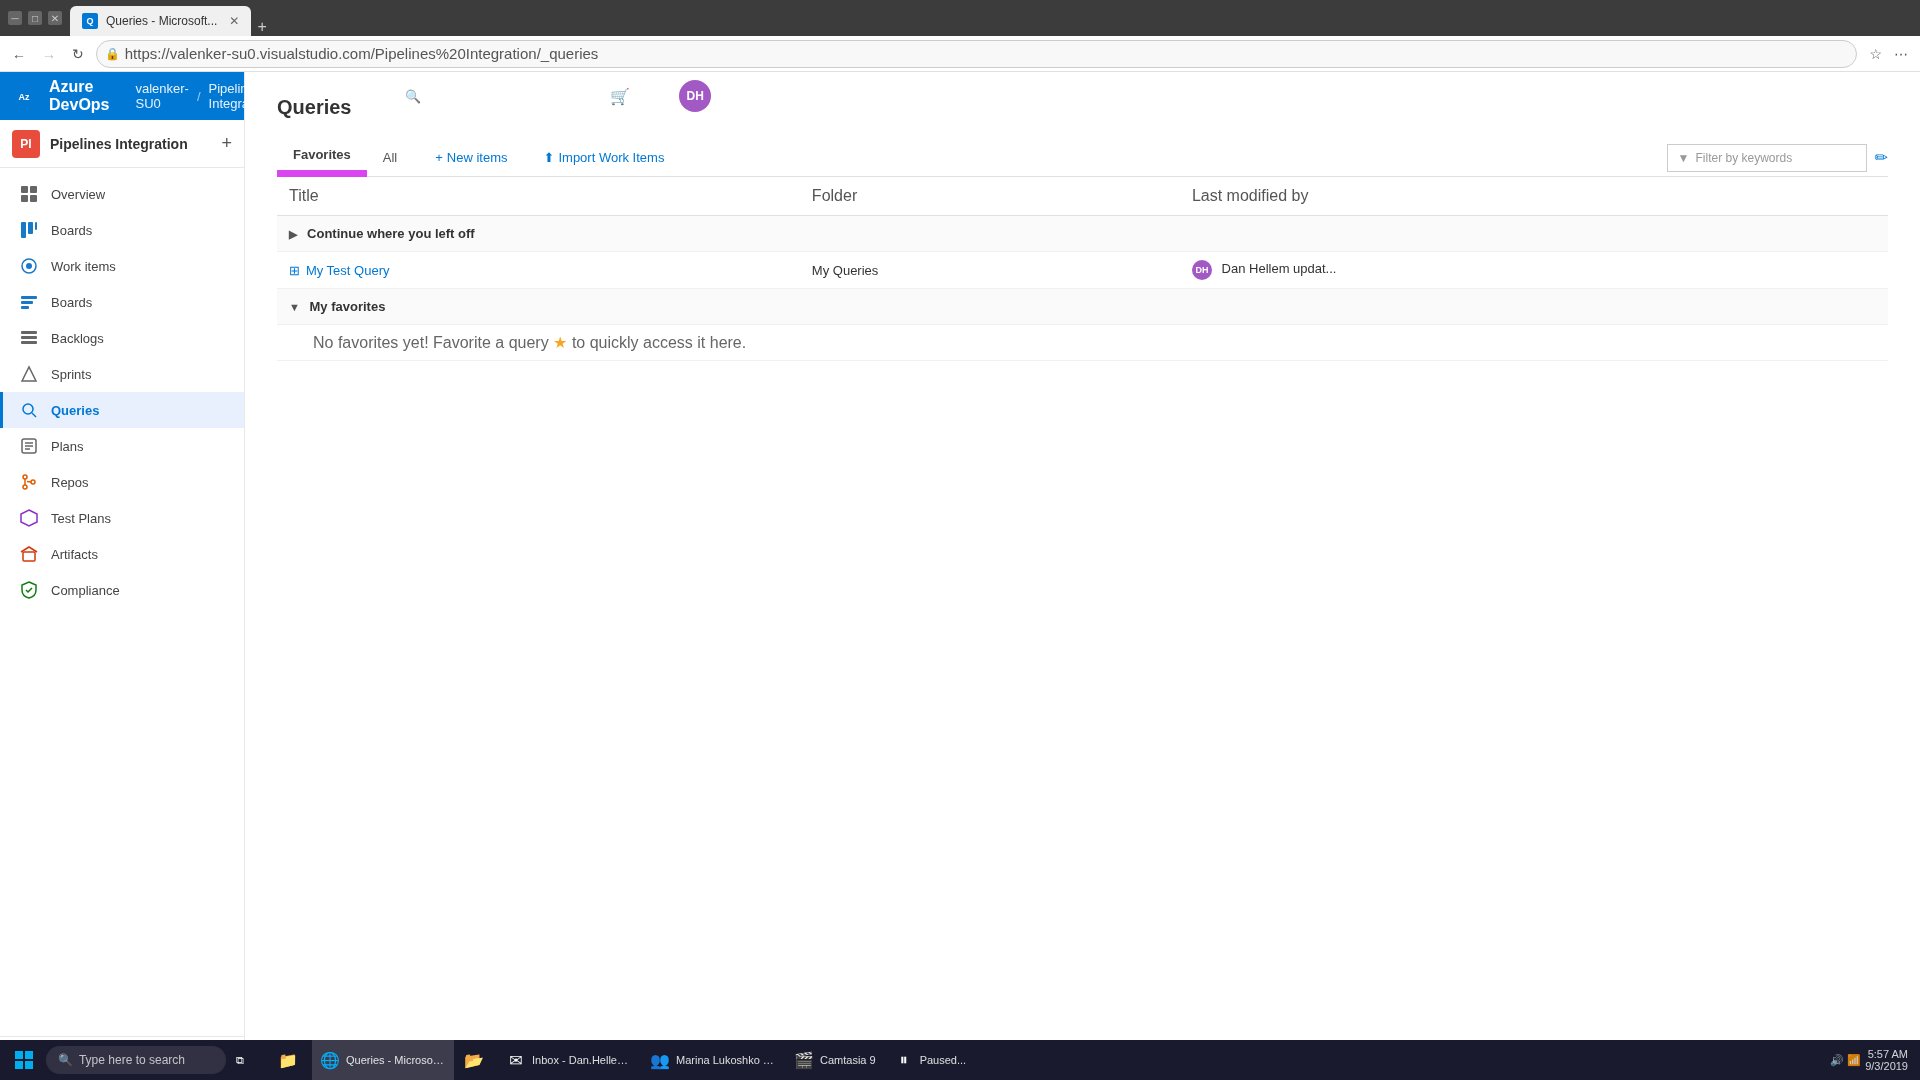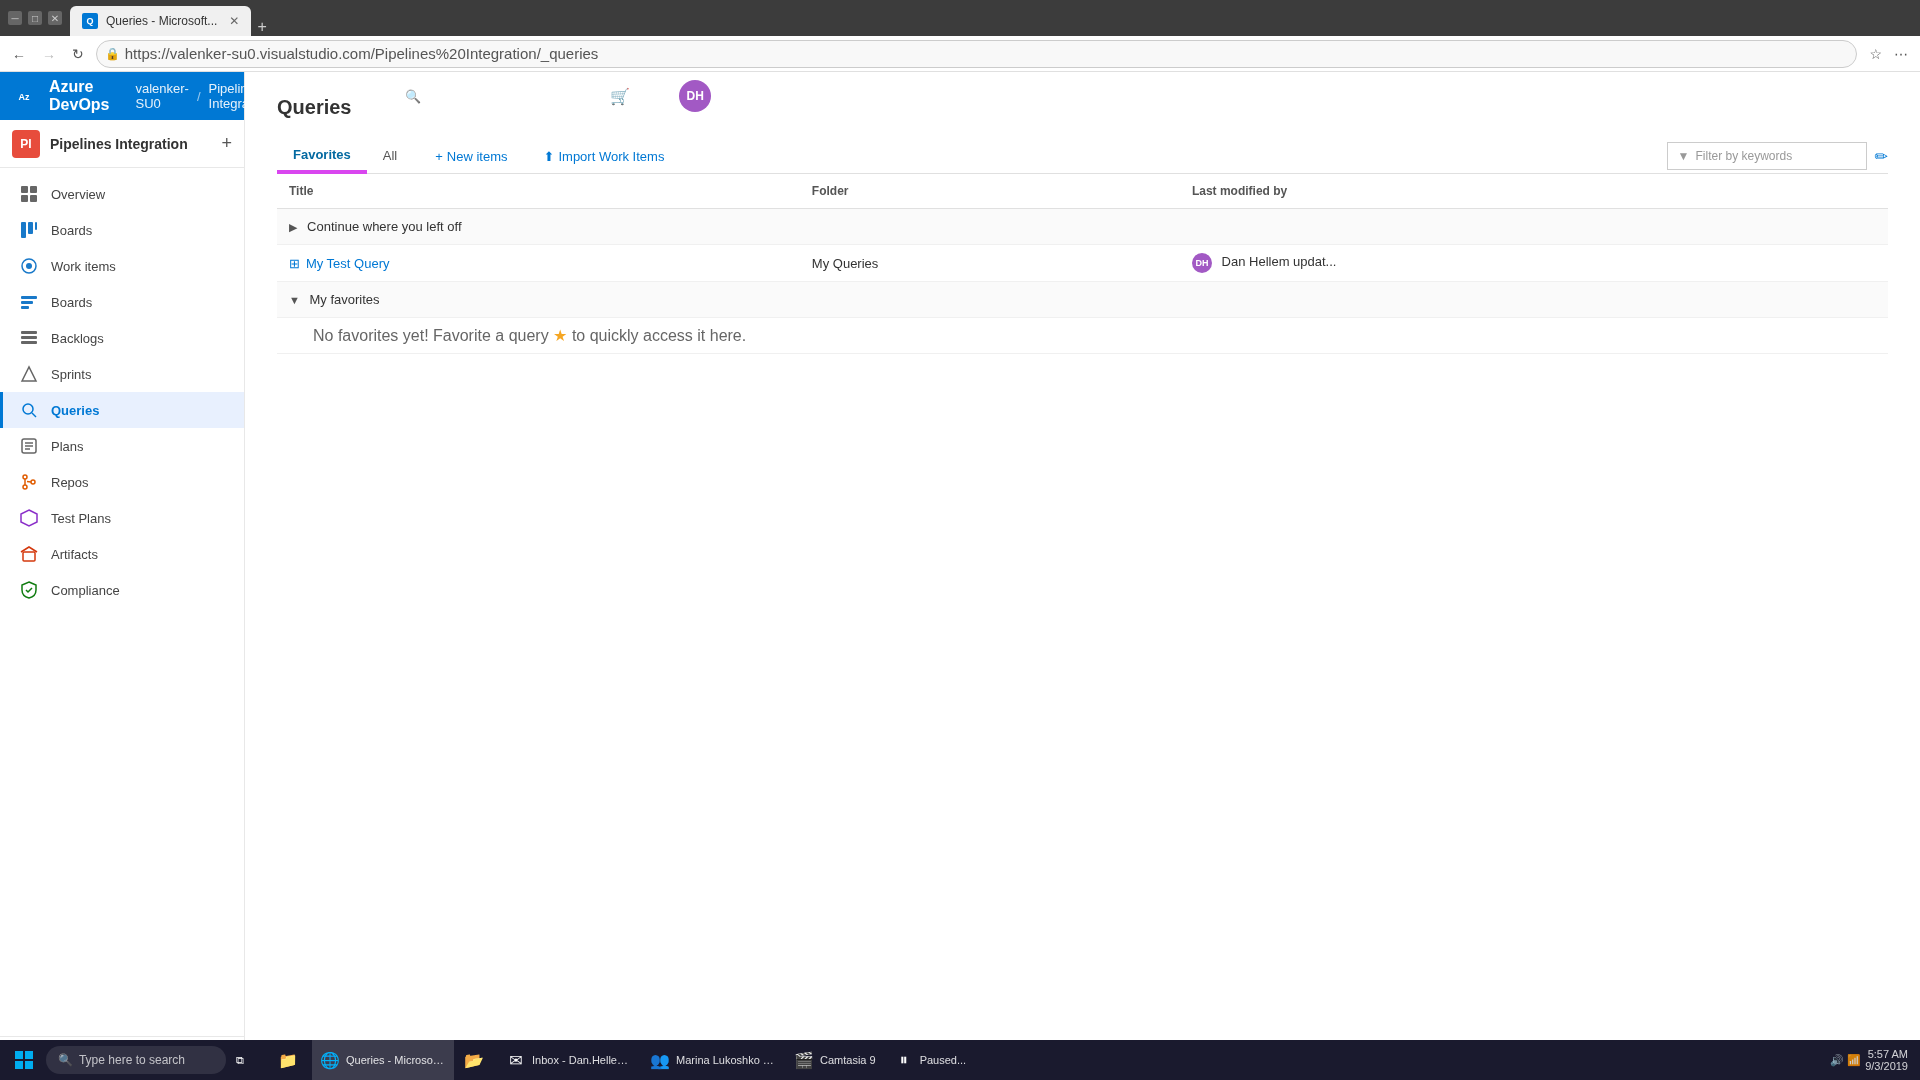--- a/index.html
+++ b/index.html
@@ -199,21 +199,21 @@
       gap: 0;
     }
     .tab {
       padding: 8px 16px;
       cursor: pointer;
       color: #555;
       font-size: 13px;
       border-bottom: 2px solid transparent;
       margin-bottom: -1px;
     }
-    .tab.active { color: #0369a1; border-bottom: 4px solid #d946ef; font-weight: 600; }
+    .tab.active { color: #404040; border-bottom: 7px solid #d946ef; font-weight: 600; }
     .tab-action {
       display: flex; align-items: center; gap: 4px;
       padding: 6px 14px;
       cursor: pointer;
       color: #0078d4;
       font-size: 13px;
       border: none; background: none;
       margin-left: 8px;
     }
     .filter-bar { margin-left: auto; display: flex; align-items: center; }
@@ -226,34 +226,34 @@
       display: flex; align-items: center; gap: 6px;
       height: 28px;
     }
     .edit-icon { color: #0078d4; font-size: 16px; cursor: pointer; margin-left: 8px; }
 
     
     .queries-table { width: 100%; border-collapse: collapse; margin-top: 0; }
     .queries-table th {
       text-align: left;
       padding: 10px 12px;
-      font-size: 12px;
-      font-weight: 700;
+      font-size: 16px;
+      font-weight: 400;
       color: #555;
       border-bottom: 1px solid #e0e0e0;
       background: #fff;
     }
     .queries-table td {
       padding: 8px 12px;
       font-size: 13px;
       color: #333;
       border-bottom: 1px solid #f0f0f0;
     }
     .section-header-row td {
-      font-weight: 400;
+      font-weight: 700;
       color: #333;
       padding: 10px 12px;
       background: #fafafa;
     }
     .section-toggle { cursor: pointer; color: #555; margin-right: 6px; font-size: 11px; }
     .query-icon { color: #0078d4; margin-right: 6px; font-size: 13px; }
     .query-link { color: #0078d4; cursor: pointer; text-decoration: none; display: flex; align-items: center; }
     .user-avatar-small {
       width: 20px; height: 20px;
       border-radius: 50%;

